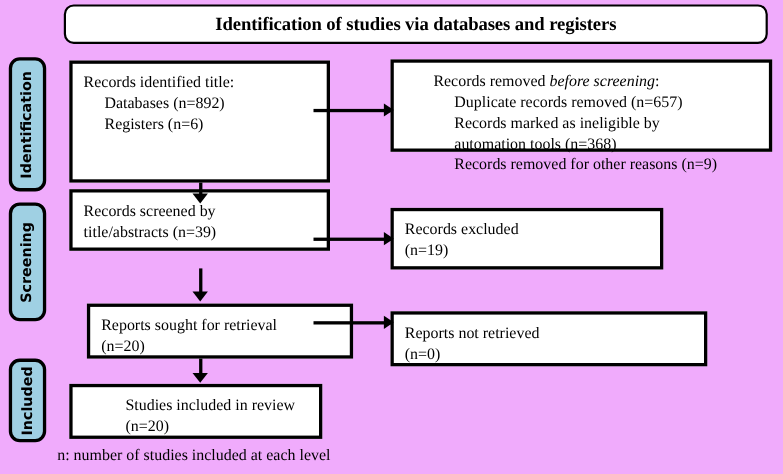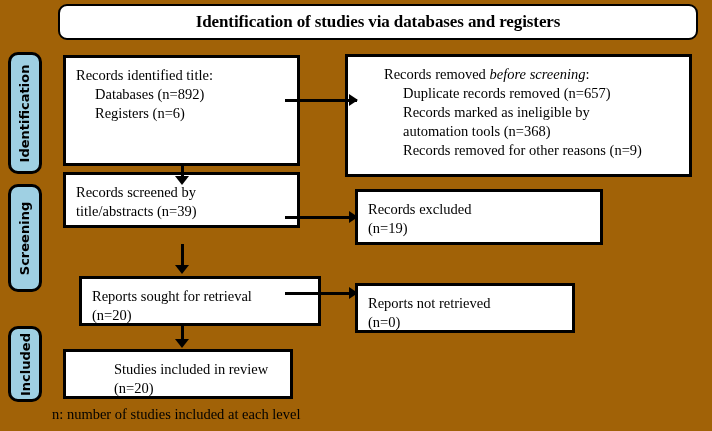--- a/index.html
+++ b/index.html
@@ -4,21 +4,21 @@
 <style>
   html, body {
     margin: 0;
     padding: 0;
     background: #ffffff;
   }
   #diagram {
     position: relative;
     width: 712px;
     height: 431px;
-    background: #a16207;
+    background: #f0abfc;
     font-family: "Liberation Serif", "DejaVu Serif", serif;
     overflow: hidden;
   }
 
   
   .title-box {
     position: absolute;
     left: 58px;
     top: 4px;
     width: 640px;
@@ -79,25 +79,25 @@
     font-size: 14.5px;
     line-height: 19px;
     color: #000000;
     white-space: nowrap;
   }
   .indent  { padding-left: 19px; }
   .hang    { padding-left: 19px; }
   .ital    { font-style: italic; }
 
   #box-identified     { left: 63px;  top: 55px;  width: 237px; height: 111px; }
-  #box-removed        { left: 345px; top: 54px;  width: 347px; height: 123px; padding-left: 36px; }
+  #box-removed        { left: 355px; top: 54px;  width: 347px; height: 84px; padding-left: 36px; }
   #box-screened       { left: 63px;  top: 172px; width: 237px; height: 56px;  }
   #box-excluded       { left: 355px; top: 189px; width: 248px; height: 56px;  }
   #box-sought         { left: 63px;  top: 276px; width: 242px; height: 50px; margin-left: 16px;  }
-  #box-notretrieved   { left: 355px; top: 283px; width: 220px; height: 50px;  }
+  #box-notretrieved   { left: 355px; top: 283px; width: 288px; height: 50px;  }
   #box-included       { left: 63px;  top: 349px; width: 230px; height: 50px; padding-left: 48px;  }
 
   
   .hline {
     position: absolute;
     height: 2.5px;
     background: #000000;
   }
   .vline {
     position: absolute;

